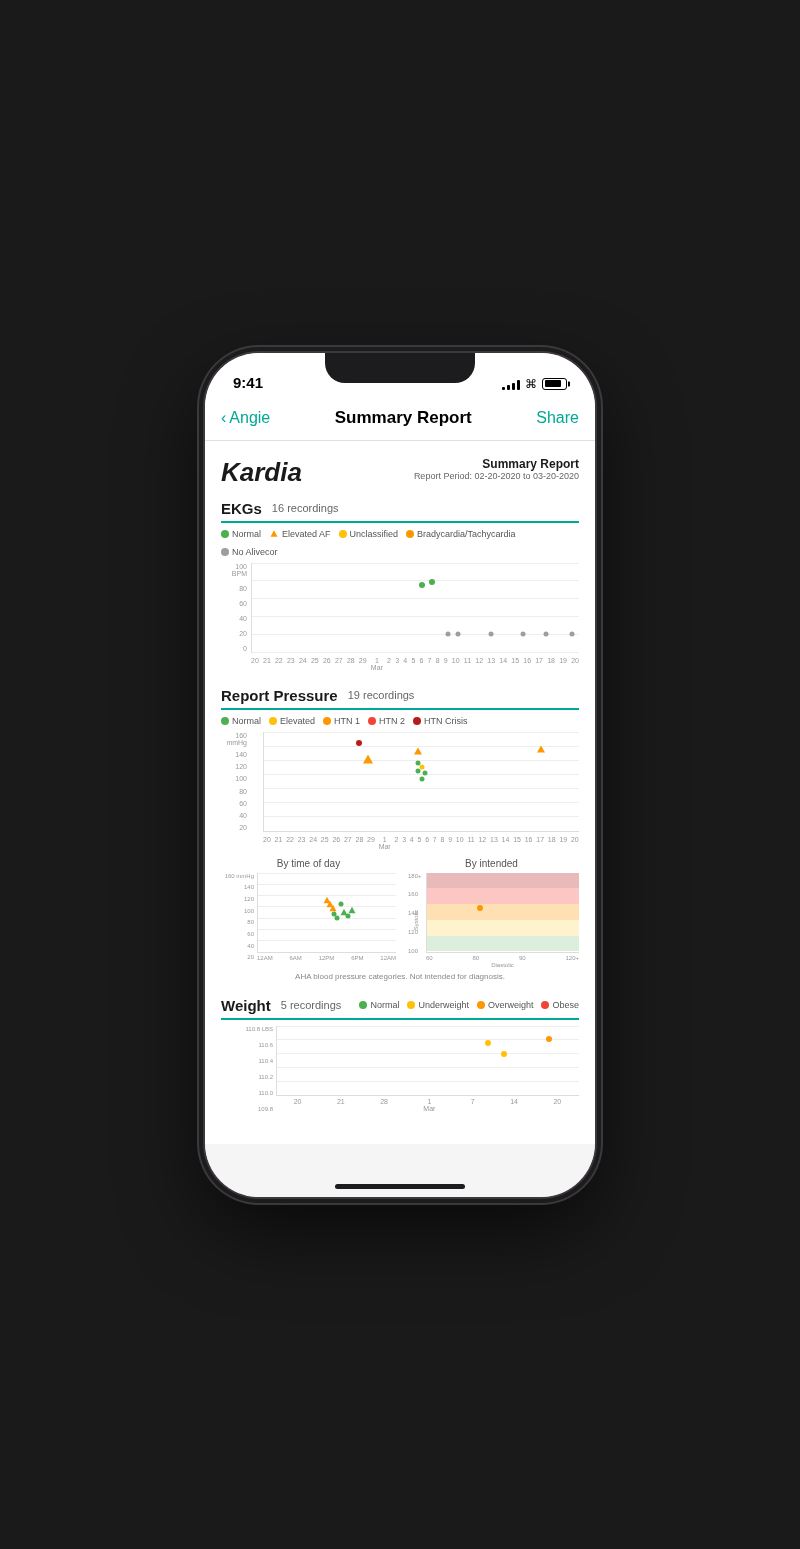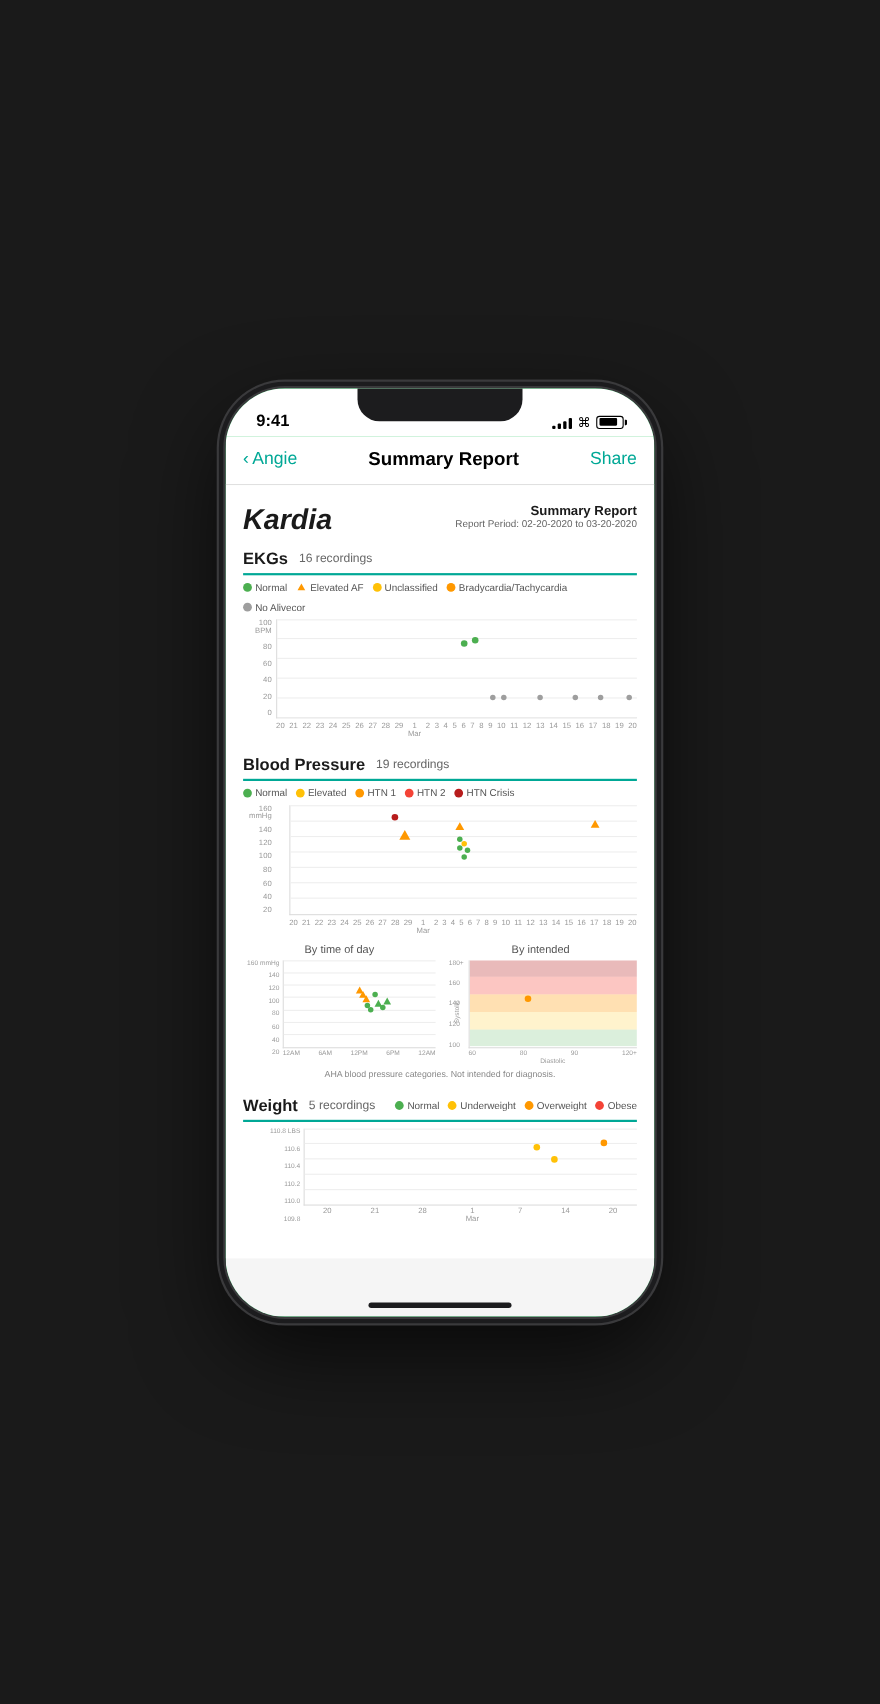--- a/index.html
+++ b/index.html
@@ -20,21 +20,21 @@
         0 0 0 2px #3a3a3c,
         0 0 0 6px #1c1c1e,
         0 0 0 8px #3a3a3c,
         0 30px 80px rgba(0,0,0,0.7);
       position: relative;
       overflow: hidden;
     }
     .phone-screen {
       position: absolute;
       top: 0; left: 0; right: 0; bottom: 0;
-      background: #22c55e;
+      background: #f9a8d4;
       border-radius: 6px;
       overflow: hidden;
       display: flex;
       flex-direction: column;
     }
     
     .notch {
       position: absolute;
       top: 0;
       left: 50%;
@@ -481,21 +481,21 @@
             <span>16</span>
               <span>17</span>
               <span>18</span>
               <span>19</span>
               <span>20</span>
           </div>
         </div>
 
         <div class="section">
           <div class="section-header">
-            <span class="section-title">Blood Pressure</span>
+            <span class="section-title">Report Pressure</span>
             <span class="section-count">19 recordings</span>
           </div>
 
           <div class="legend">
             <div class="legend-item">
               <div class="legend-dot" style="background:#4caf50"></div>
                 <span>Normal</span>
             </div>
             <div class="legend-item">
               <div class="legend-dot" style="background:#ffc107"></div>

